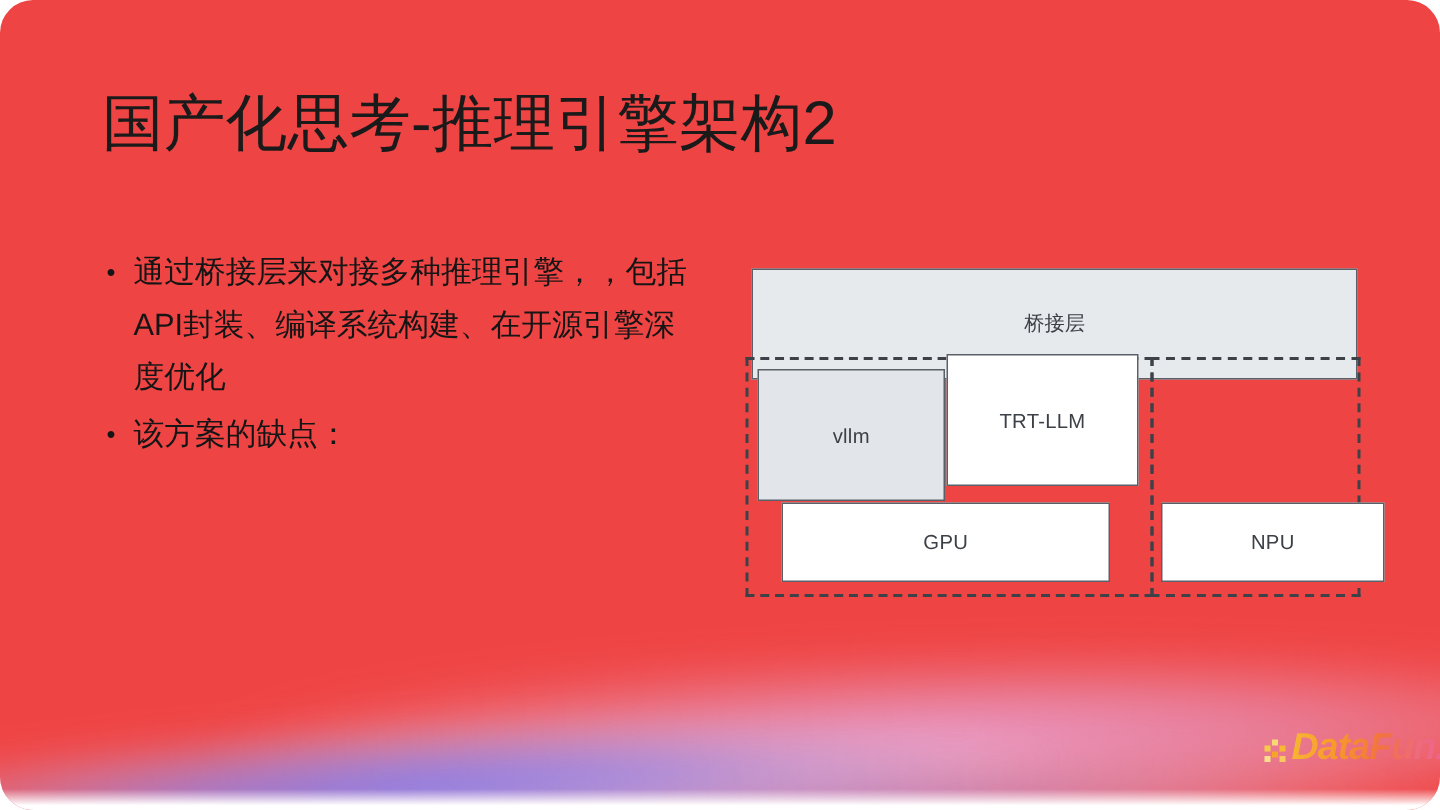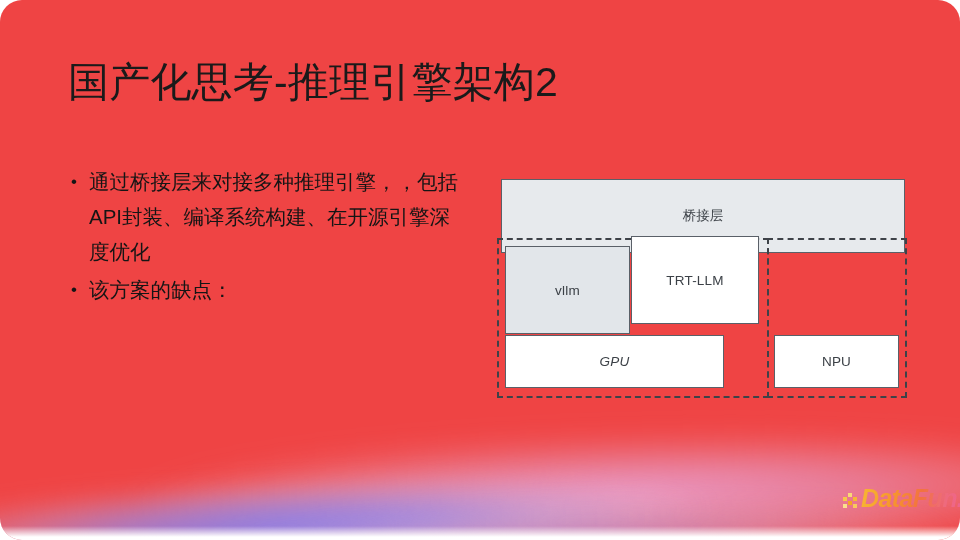--- a/index.html
+++ b/index.html
@@ -191,23 +191,23 @@
     align-items: center;
     justify-content: center;
     font-size: 13.5px;
     color: #3c4147;
     letter-spacing: 0.2px;
   }
   .cell.shaded { background: #e2e6ea; }
 
   .cell-vllm    { left: 8px;   top: 67px;  width: 125px; height: 88px; }
   .cell-trtllm  { left: 134px; top: 57px;  width: 128px; height: 88px; }
-  .cell-gpu     { left: 8px;   top: 156px; width: 219px; height: 53px; font-style: italic; }
+  .cell-gpu     { left: 24px;   top: 156px; width: 219px; height: 53px; }
   .cell-mindie  { left: 277px; top: 67px;  width: 125px; height: 88px; }
-  .cell-npu     { left: 277px; top: 156px; width: 125px; height: 53px; }
+  .cell-npu     { left: 277px; top: 156px; width: 149px; height: 53px; }
 
   
   .logo {
     position: absolute;
     left: 843px;
     top: 487px;
     width: 108px;
     height: 30px;
   }
   .logo-text {

